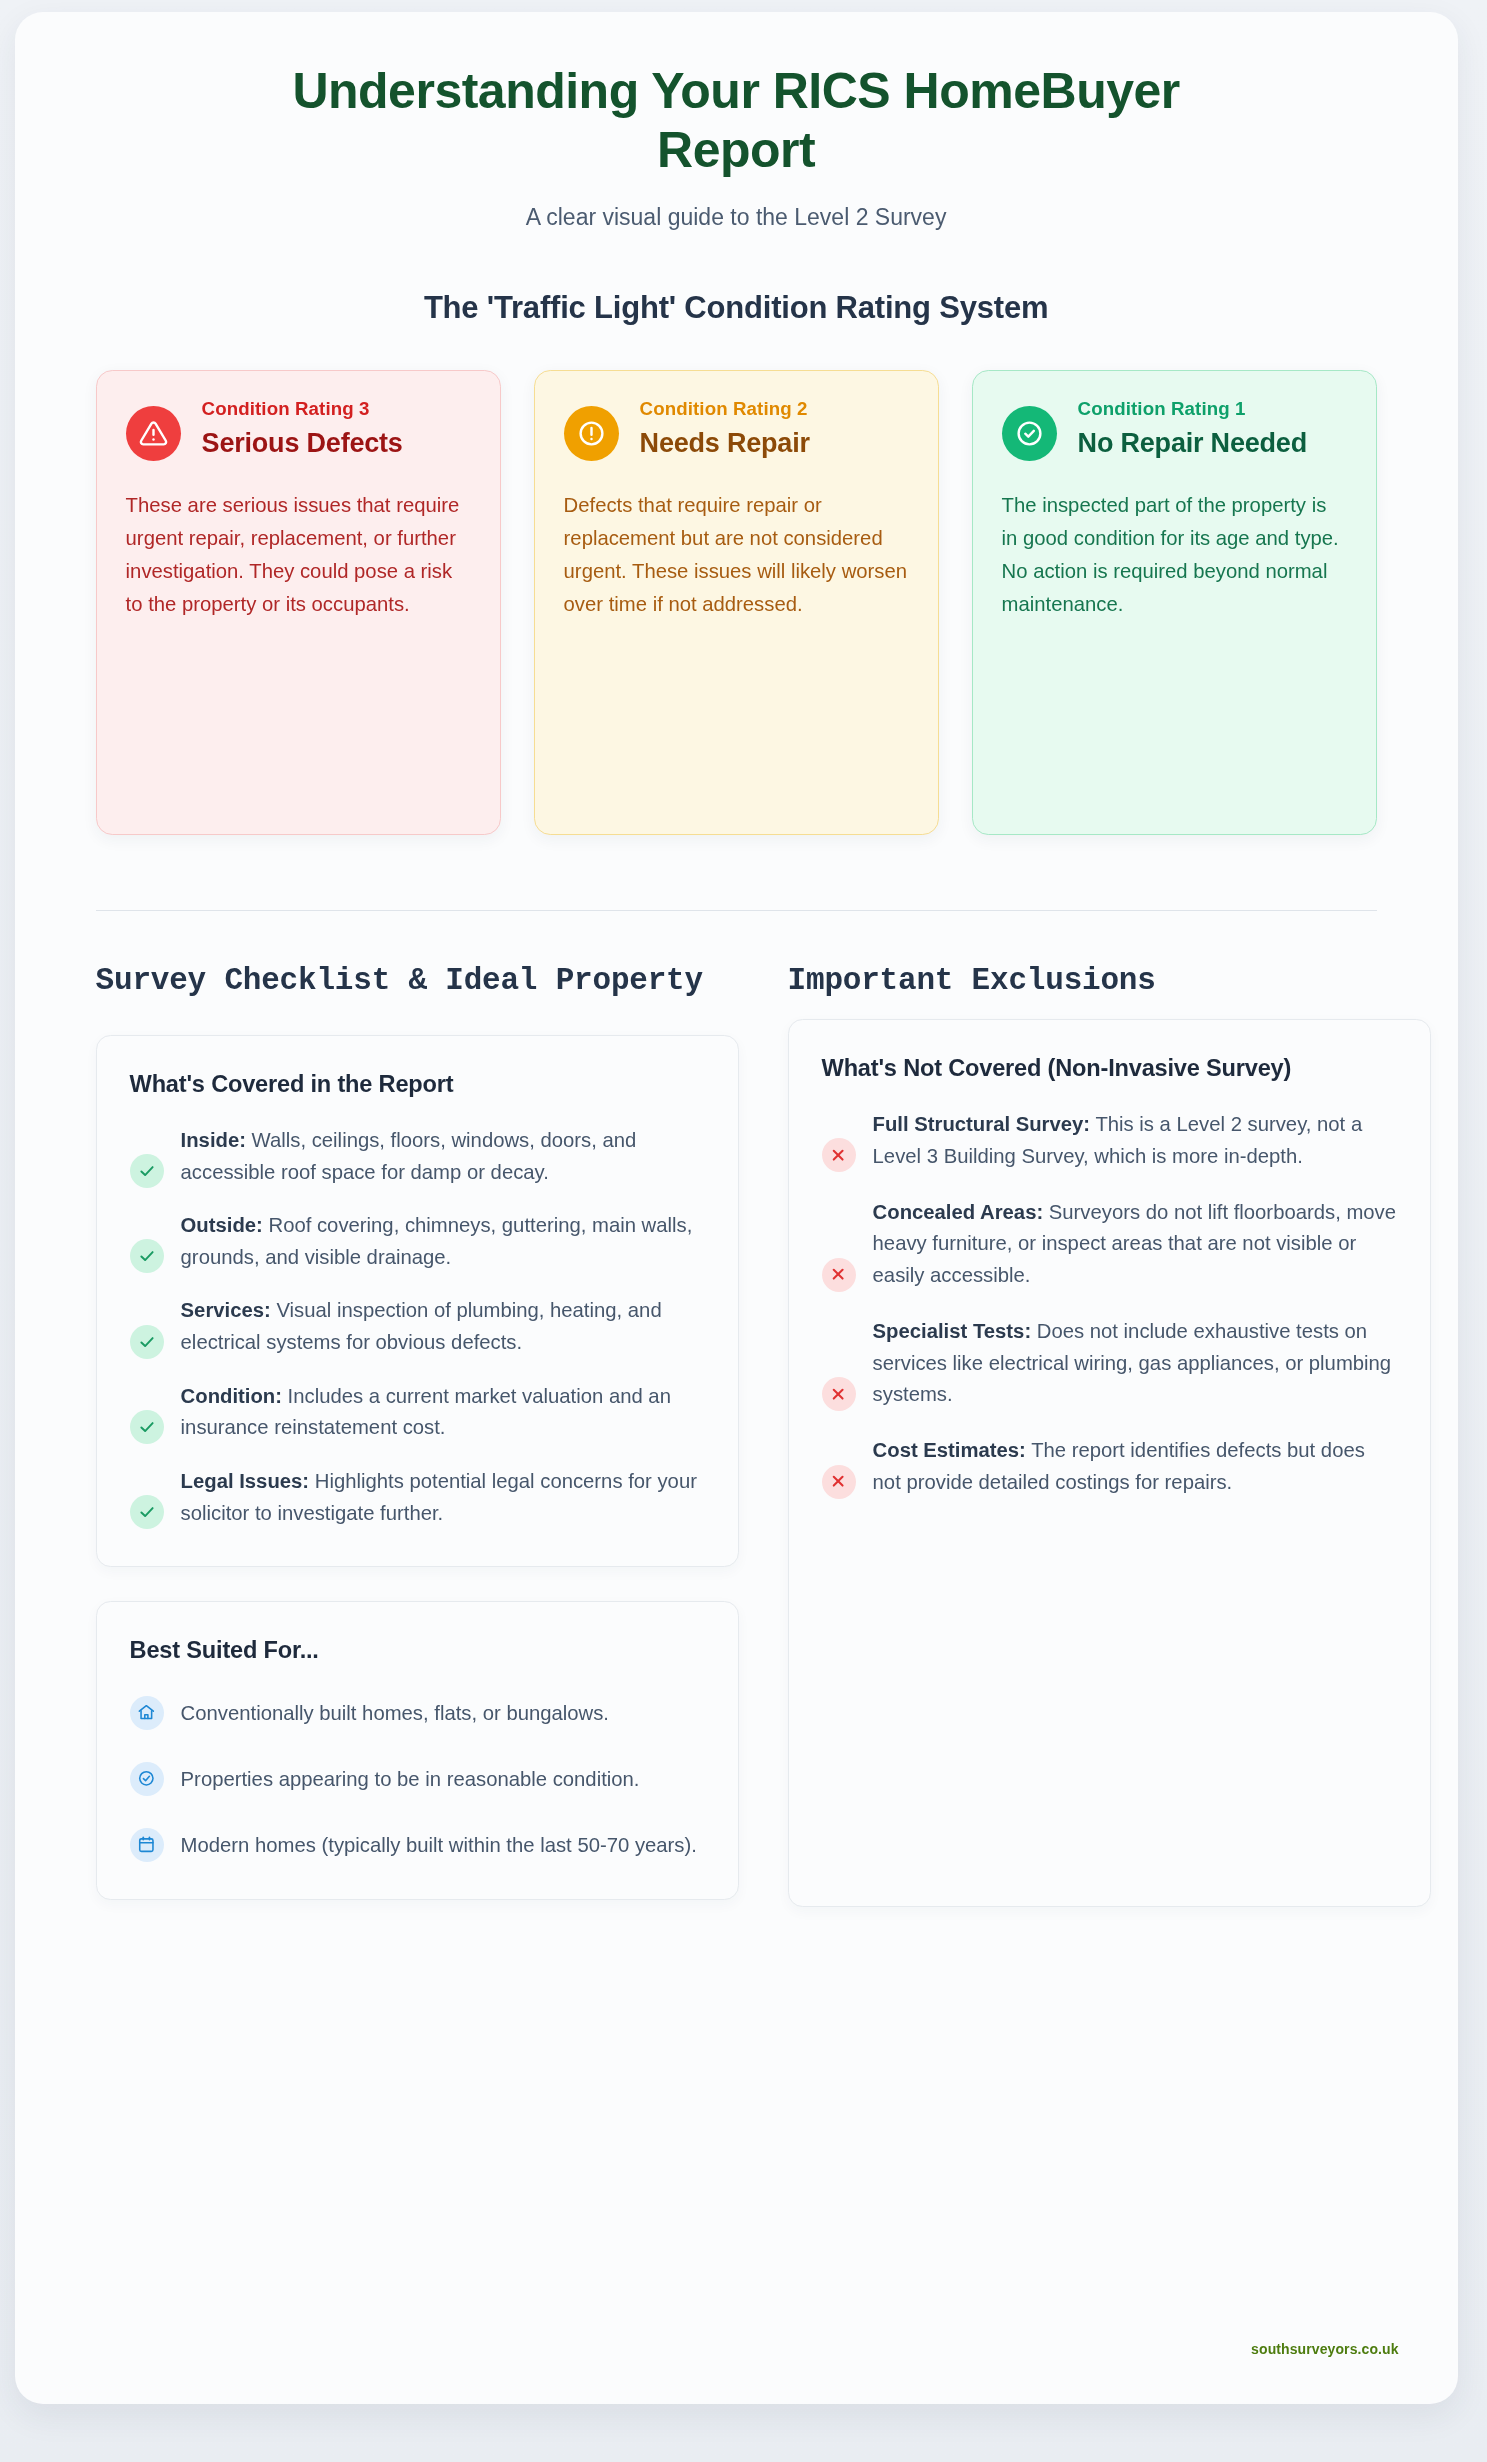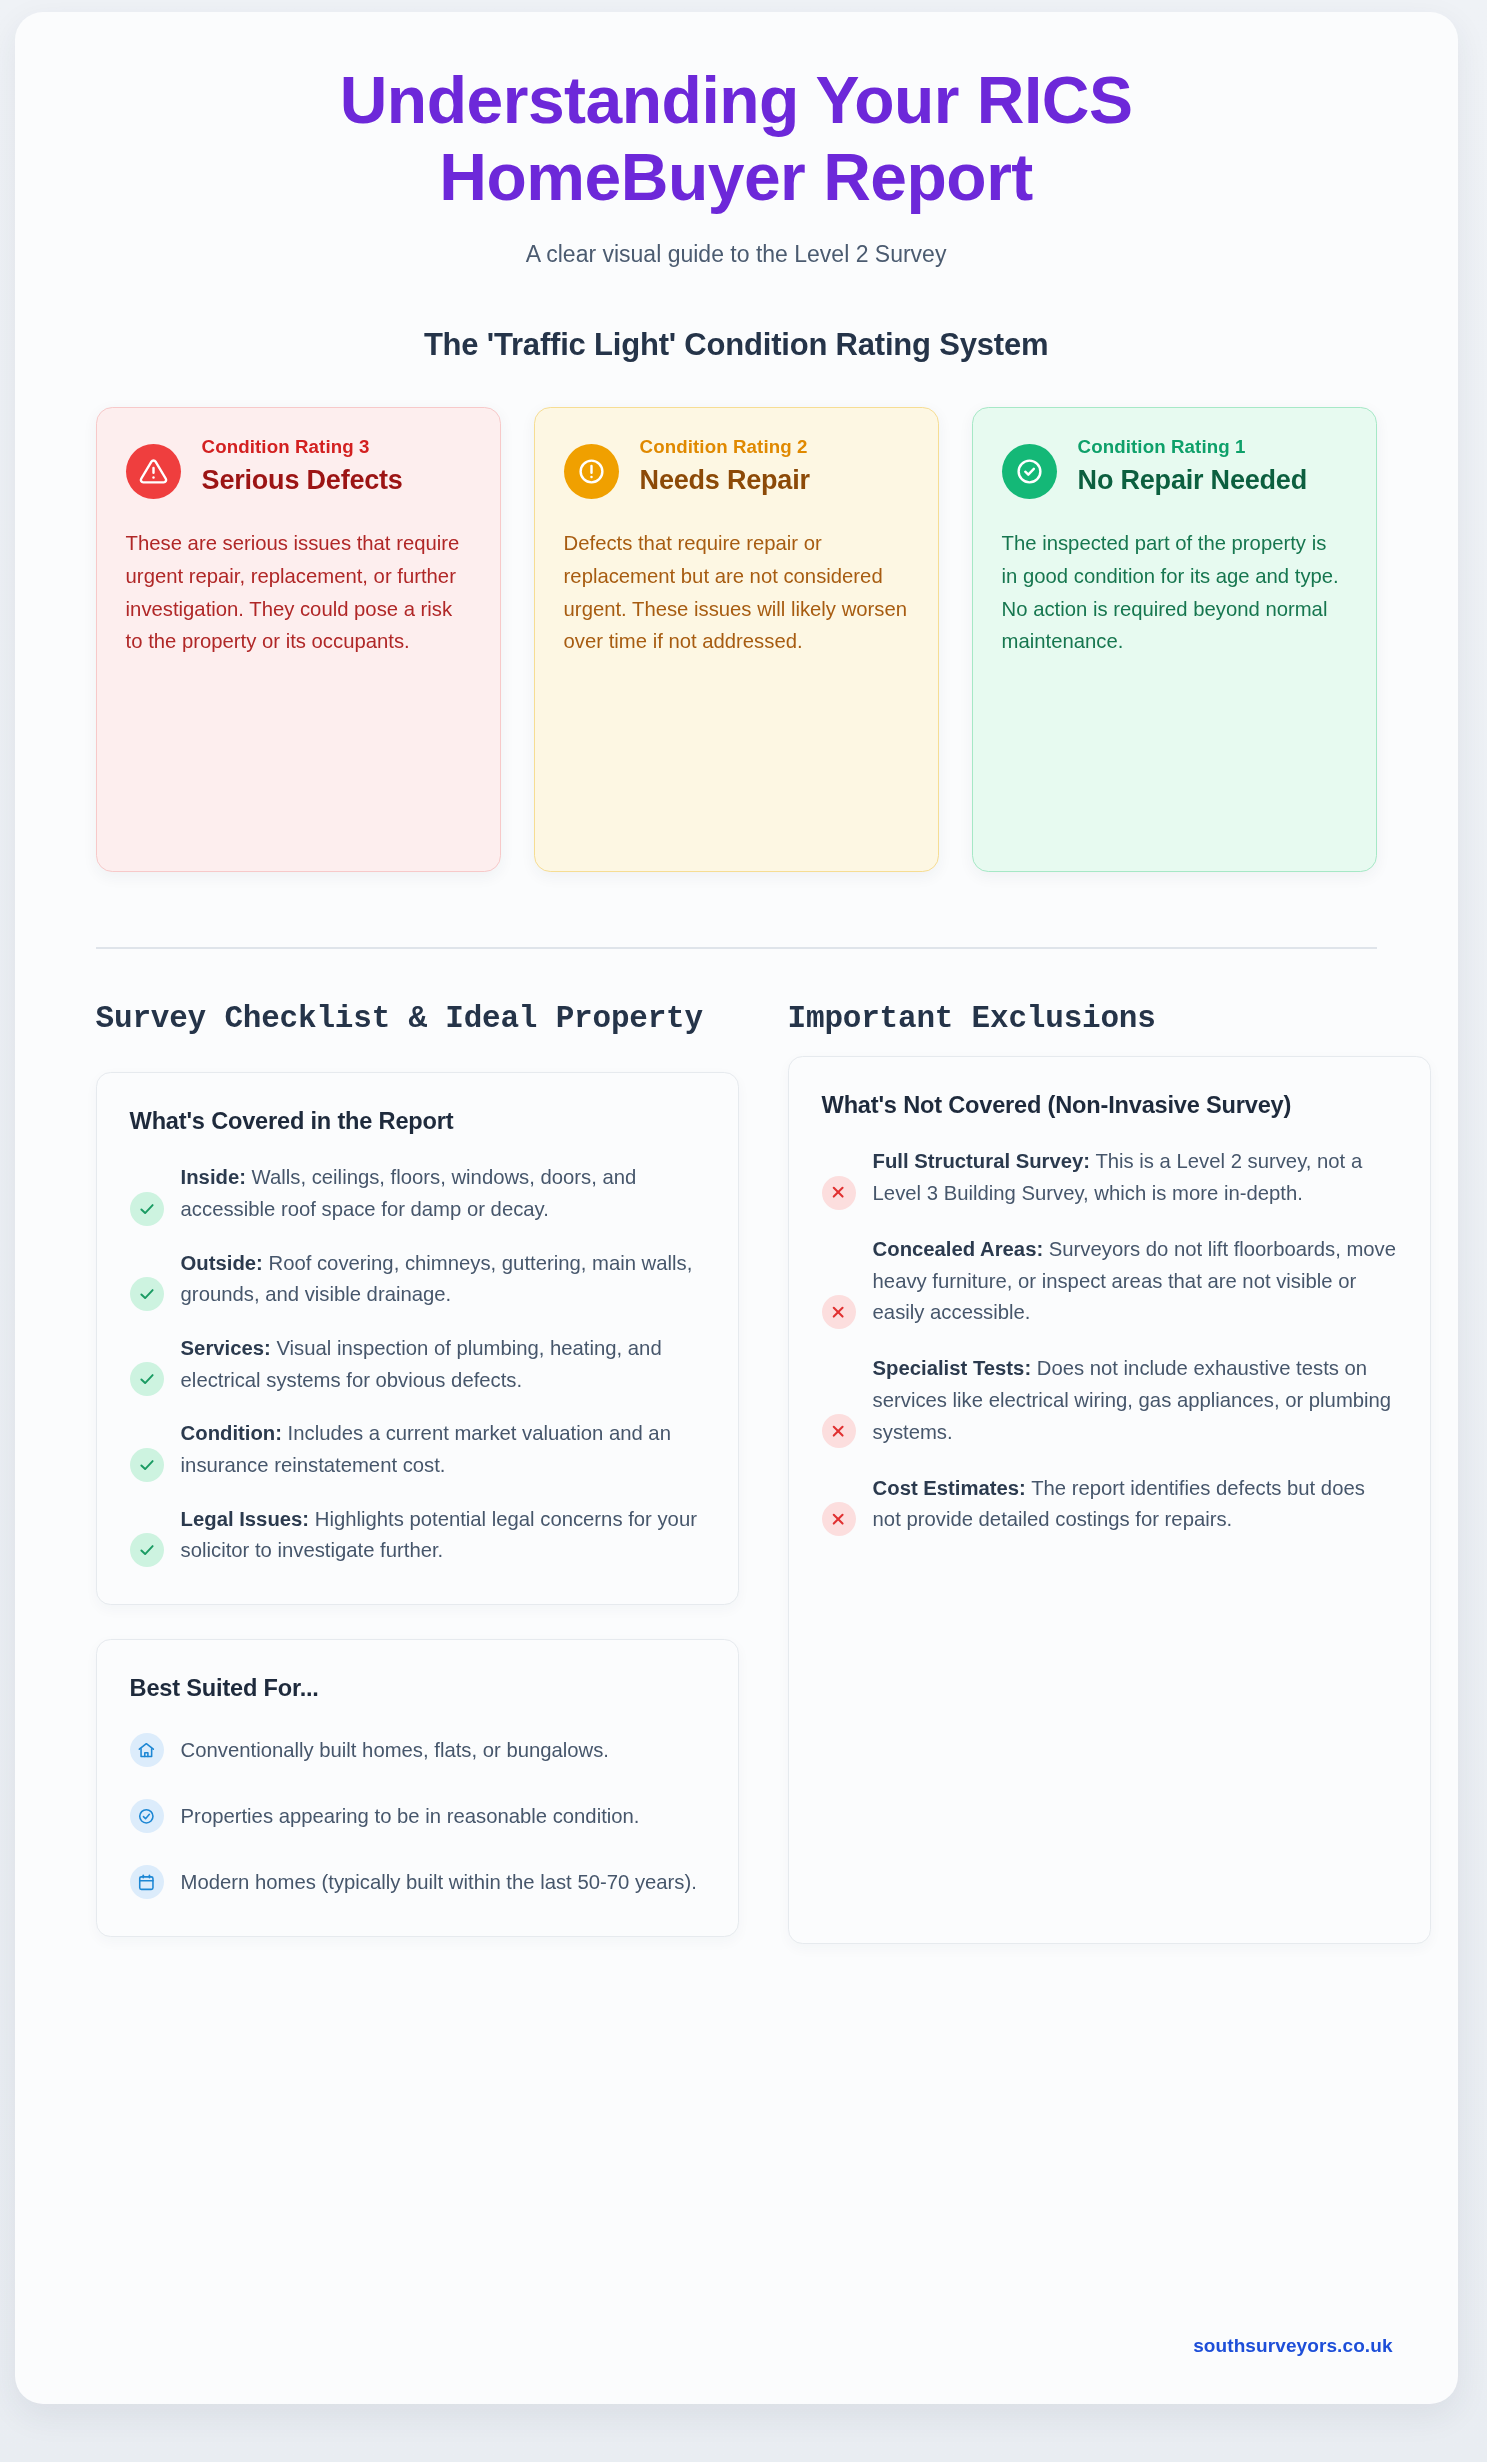--- a/index.html
+++ b/index.html
@@ -28,24 +28,24 @@
     width: 1443px;
     height: 2392px;
     background: #fbfcfd;
     border-radius: 28px;
     box-shadow: 0 11.4px 33px rgba(40,55,80,.08);
   }
 
   
   .hdr { padding-top: 50px; text-align: center; }
   .hdr h1 {
-    font-size: 66px;
+    font-size: 50px;
     line-height: 1.17;
     font-weight: 700;
-    color: #6d28d9;
+    color: #14532d;
     letter-spacing: -0.5px;
     max-width: 935px;
     margin: 0 auto;
   }
   .hdr .sub {
     margin-top: 24.4px;
     font-size: 23px;
     color: #4b5b70;
     font-weight: 400;
   }
@@ -191,25 +191,25 @@
     line-height: 1.56;
     color: #46566b;
   }
   .txt b { color:#2b3a4e; font-weight:700; }
 
   .panel.right { margin-top: 18px; padding-bottom: 407px; }
 
   
   .foot {
     position: absolute;
-    right: 65px;
+    right: 59px;
     bottom: 47px;
-    font-size: 19px;
-    font-weight: 700;
-    color: #1d4ed8;
+    font-size: 14px;
+    font-weight: 700;
+    color: #4d7c0f;
     letter-spacing: 0.1px;
   }
 </style>
 </head>
 <body>
 
 <div id="page">
   <div class="container">
 
     <div class="hdr">

